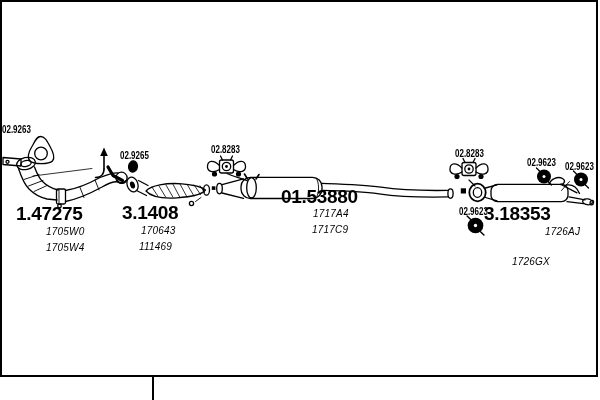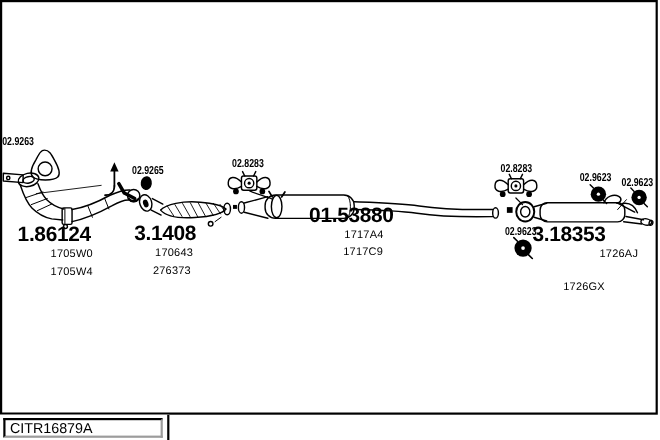--- a/index.html
+++ b/index.html
@@ -24,21 +24,21 @@
   .art{position:absolute;left:0;top:0;}
   .plabel{
     position:absolute;font-weight:bold;font-size:10.5px;line-height:11px;
     white-space:nowrap;transform:scaleX(0.76);transform-origin:0 0;letter-spacing:0;
   }
   .bigcode{
     position:absolute;font-weight:bold;font-size:19px;line-height:20px;
     letter-spacing:-0.3px;white-space:nowrap;
   }
   .subref{
-    position:absolute;font-size:10px;line-height:11px;letter-spacing:0.2px;white-space:nowrap;
+    position:absolute;font-size:10px;line-height:11px;letter-spacing:0.2px;white-space:nowrap;font-style:italic;
   }
 </style>
 </head>
 <body>
 
 <div id="stage">
 
   <div class="frame"></div>
 
   <svg class="art" width="600" height="377" viewBox="0 0 600 377">
@@ -176,32 +176,31 @@
   </svg>
 
   <div class="plabel" style="left:2px;top:124px">02.9263</div>
   <div class="plabel" style="left:120px;top:150px">02.9265</div>
   <div class="plabel" style="left:211px;top:144px">02.8283</div>
   <div class="plabel" style="left:455px;top:148px">02.8283</div>
   <div class="plabel" style="left:527px;top:157px">02.9623</div>
   <div class="plabel" style="left:565px;top:161px">02.9623</div>
   <div class="plabel" style="left:459px;top:206px">02.9623</div>
 
-  <div class="bigcode" style="left:16px;top:204px">1.86124</div>
+  <div class="bigcode" style="left:16px;top:204px">1.47275</div>
   <div class="subref" style="left:46px;top:226px">1705W0</div>
   <div class="subref" style="left:46px;top:242px">1705W4</div>
 
   <div class="bigcode" style="left:122px;top:203px">3.1408</div>
   <div class="subref" style="left:141px;top:225px">170643</div>
-  <div class="subref" style="left:139px;top:241px">276373</div>
+  <div class="subref" style="left:139px;top:241px">111469</div>
 
   <div class="bigcode" style="left:281px;top:187px">01.53880</div>
   <div class="subref" style="left:313px;top:208px">1717A4</div>
   <div class="subref" style="left:312px;top:224px">1717C9</div>
 
   <div class="bigcode" style="left:484px;top:204px">3.18353</div>
   <div class="subref" style="left:545px;top:226px">1726AJ</div>
   <div class="subref" style="left:512px;top:256px">1726GX</div>
 
   <div class="footer-cell"></div>
-  <div class="ref-box">CITR16879A</div>
 
 </div>
 
 </body></html>

